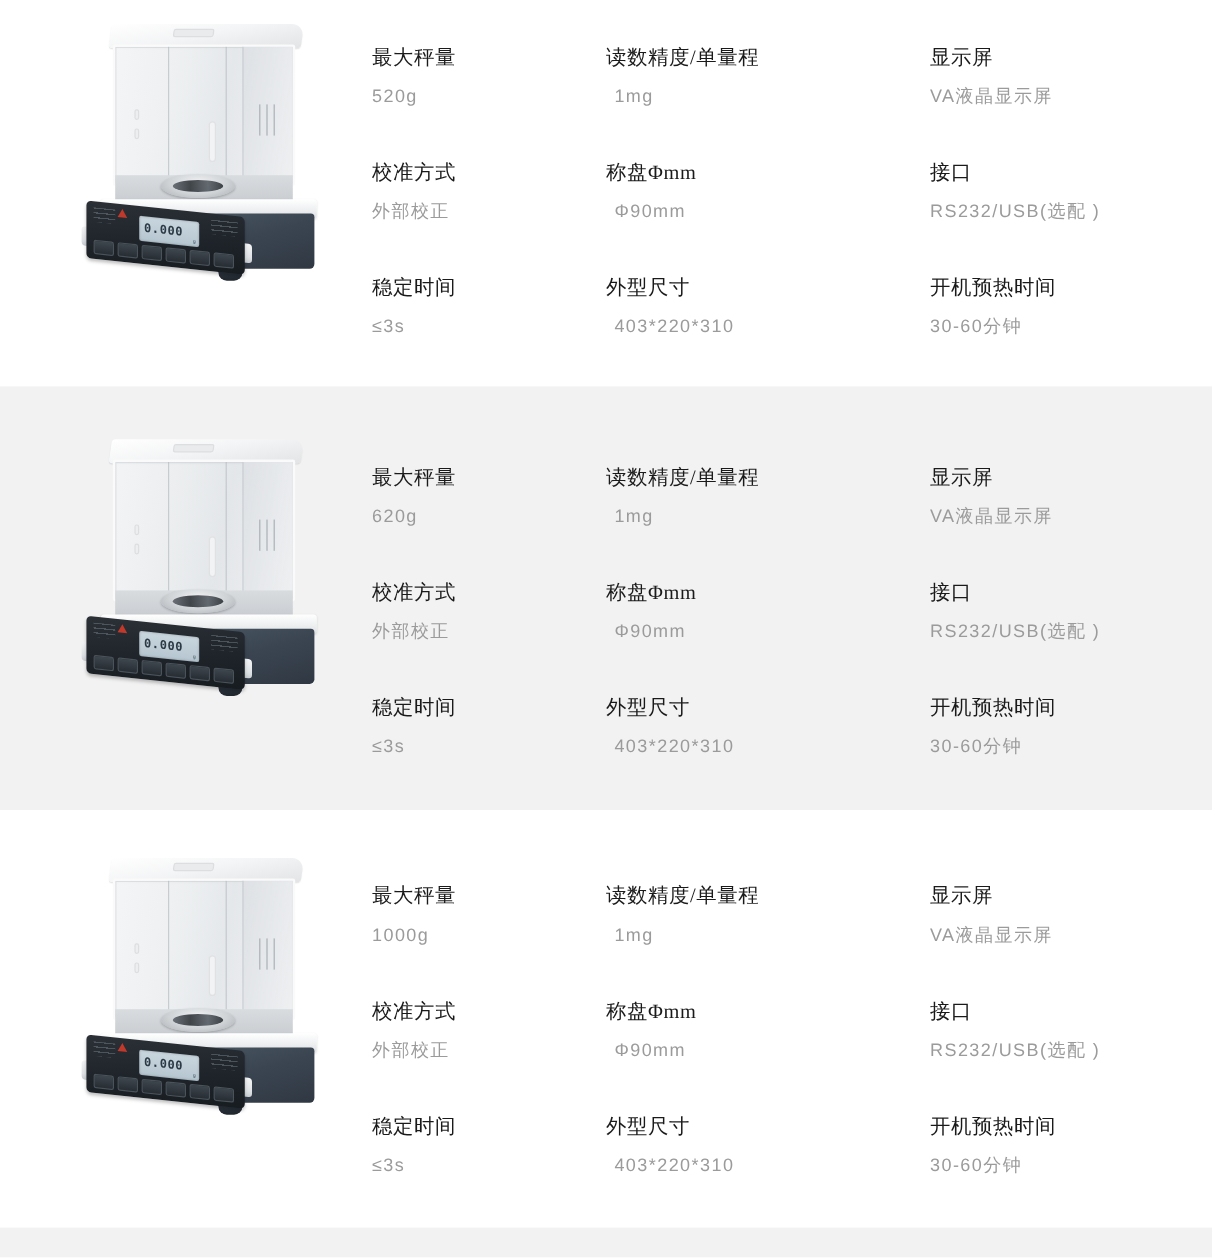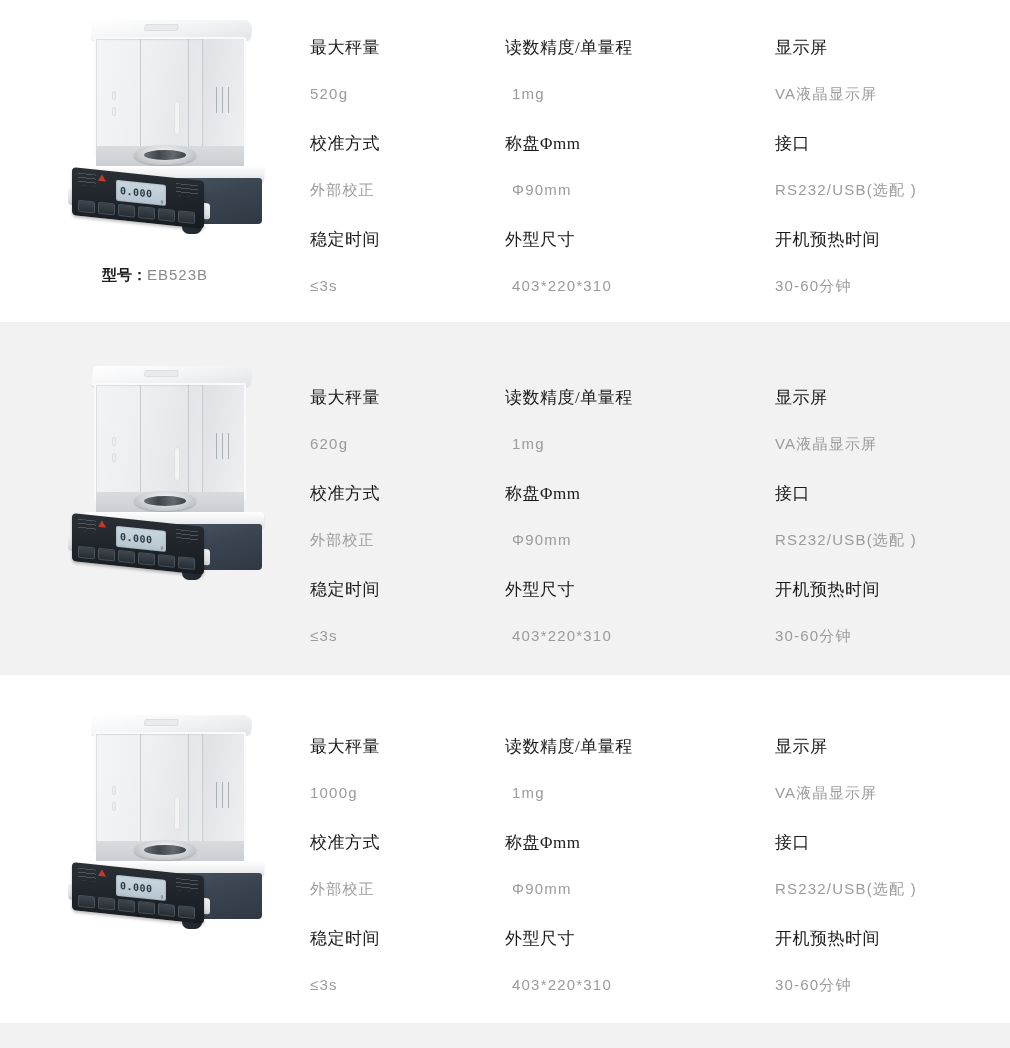--- a/index.html
+++ b/index.html
@@ -332,21 +332,21 @@
   .spec-term {
     font-size: 17px;
     font-weight: normal;
     color: #1a1a1a;
     font-family: "Liberation Serif", "DejaVu Serif", serif;
     letter-spacing: .5px;
     line-height: 1.2;
     white-space: nowrap;
   }
   .spec-val {
-    margin-top: 27px;
+    margin-top: 14px;
     font-size: 15px;
     color: #9b9b9b;
     letter-spacing: 1.2px;
     line-height: 1.2;
     white-space: nowrap;
   }
   
   .spec-cell.indent .spec-val { padding-left: 7px; }
 
   
@@ -450,23 +450,20 @@
       <div class="spec-cell indent">
         <div class="spec-term">外型尺寸</div>
         <div class="spec-val">403*220*310</div>
       </div>
       <div class="spec-cell">
         <div class="spec-term">开机预热时间</div>
         <div class="spec-val">30-60分钟</div>
       </div>
     </div>
 
-    <div class="model-label">
-      <span class="mk">型号：</span><span>EB523B</span>
-    </div>
   </section>
 
   <section class="spec-block block-2 bg-gray">
 
     <div class="product-figure">
       <div class="balance">
 
         <div class="shield">
           <div class="shield-lid">
             <div class="shield-lid-handle"></div>

